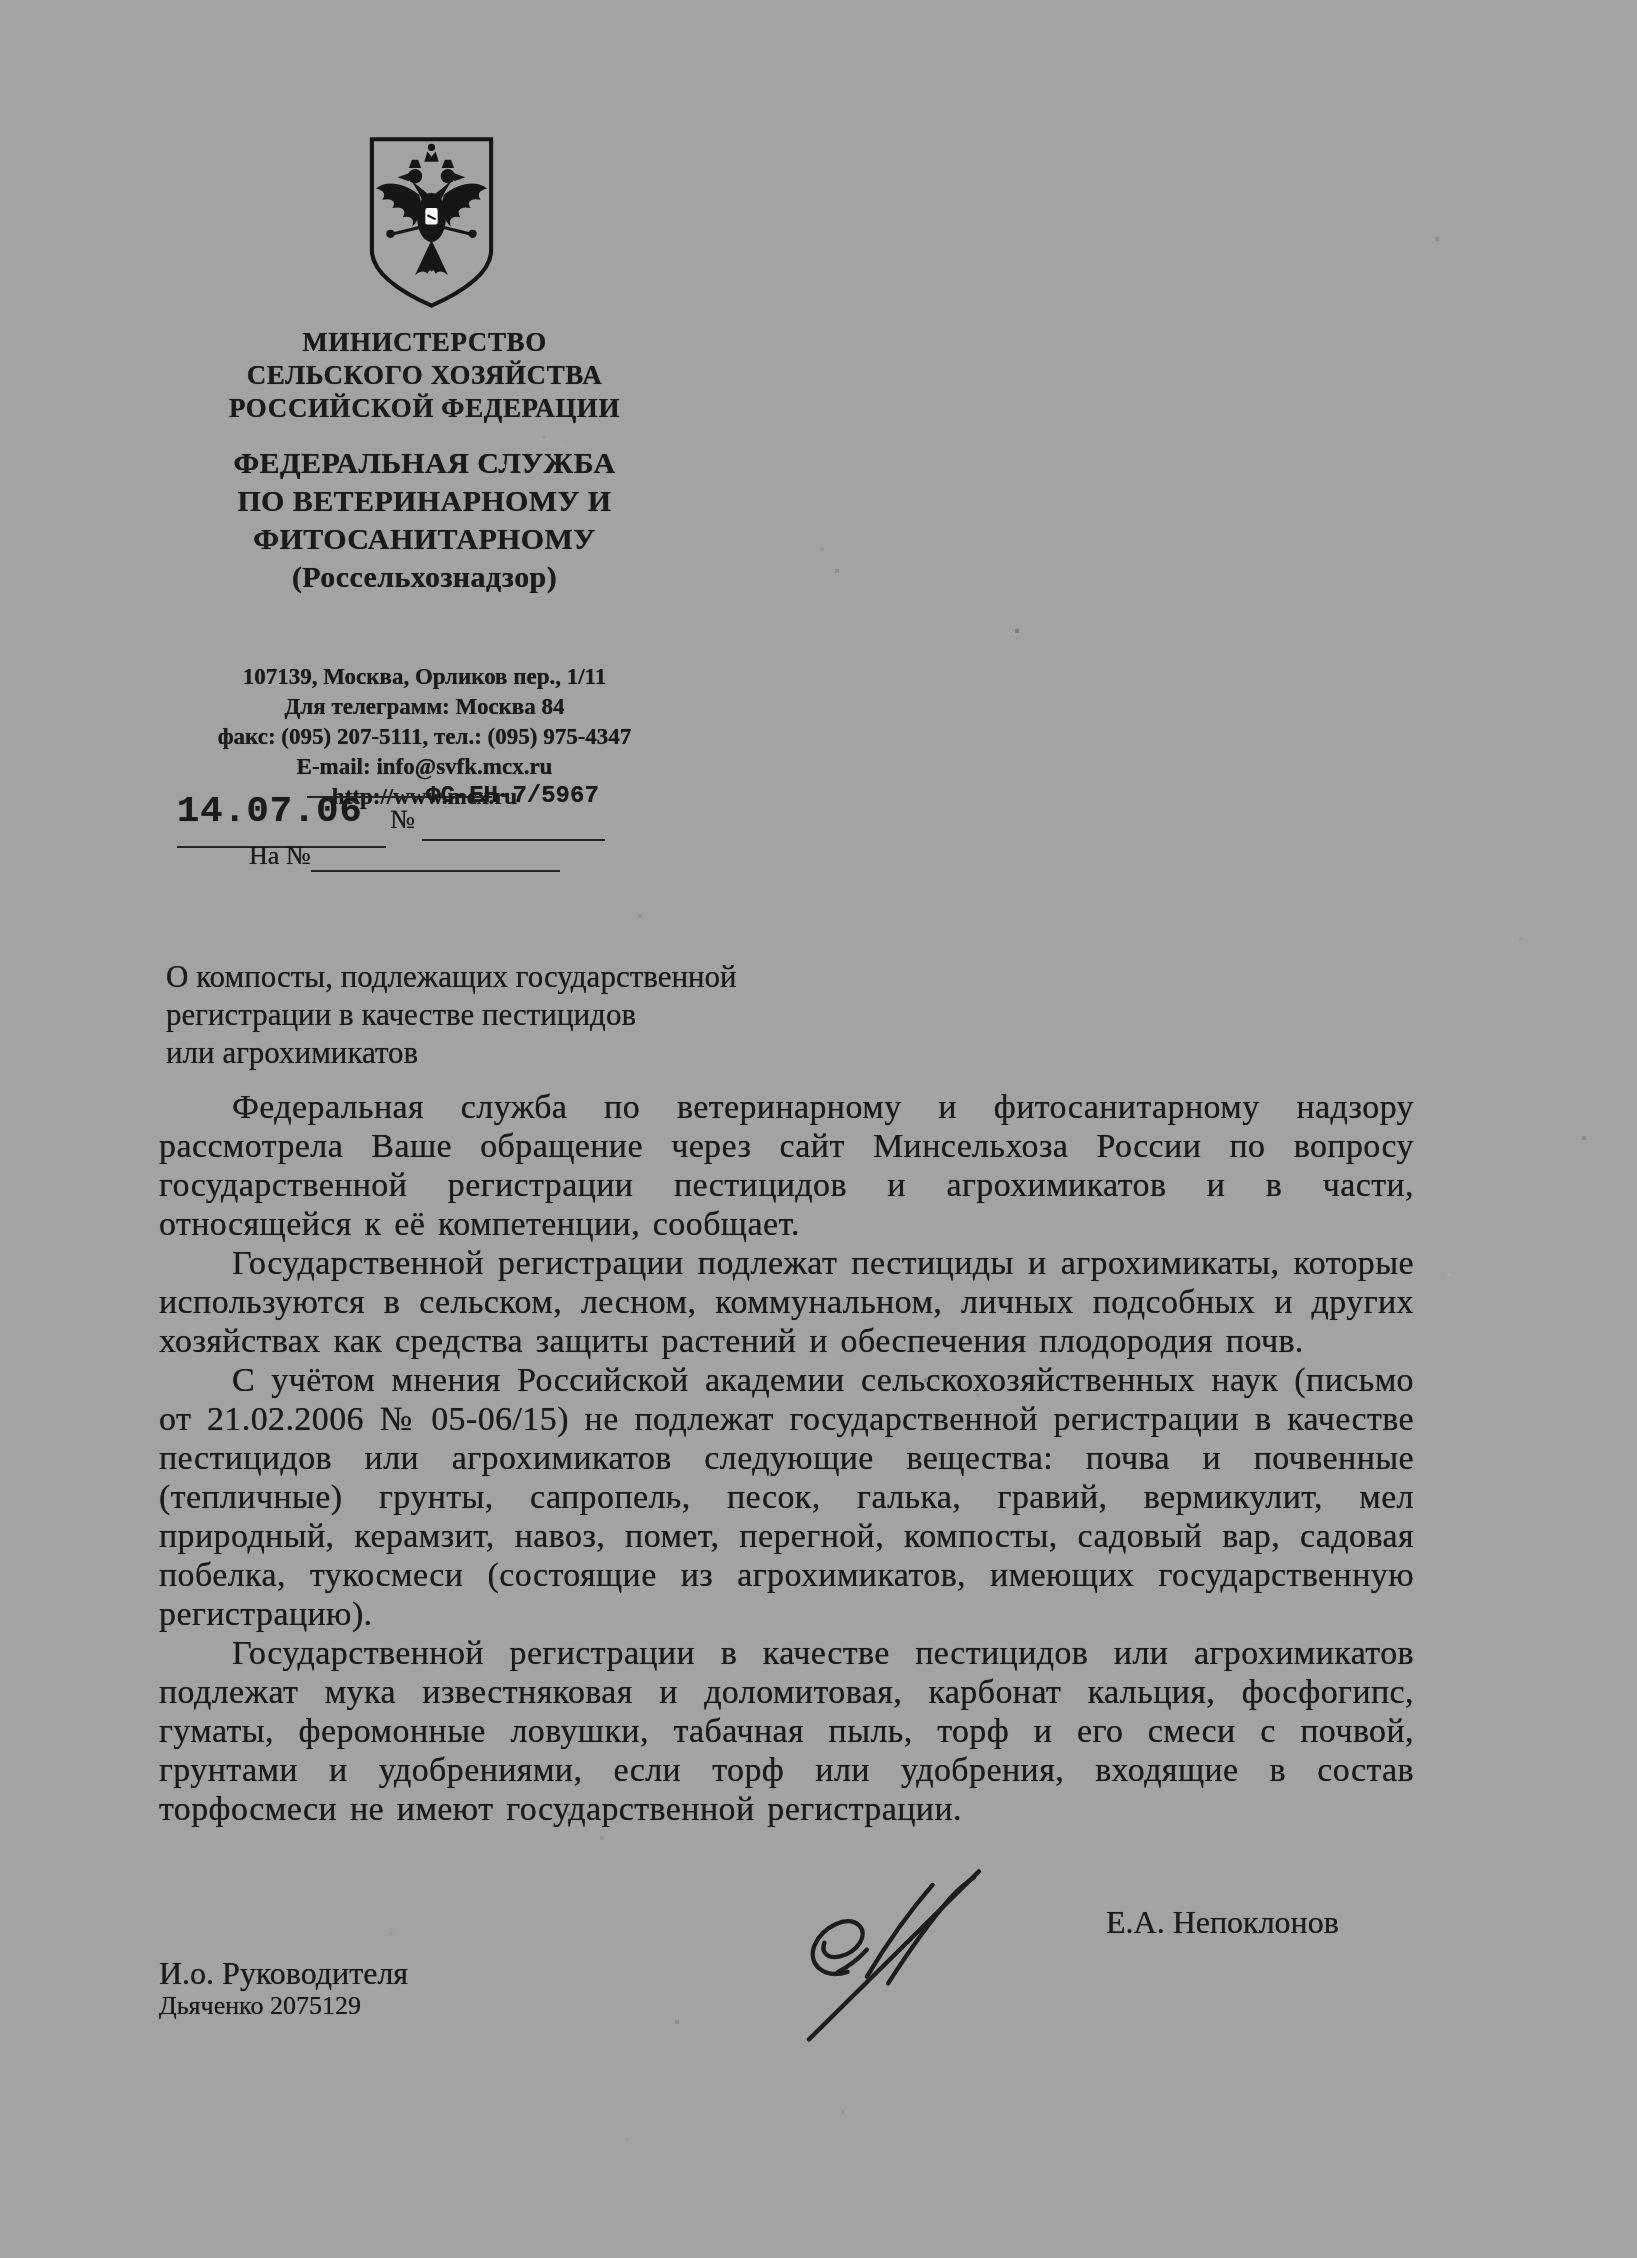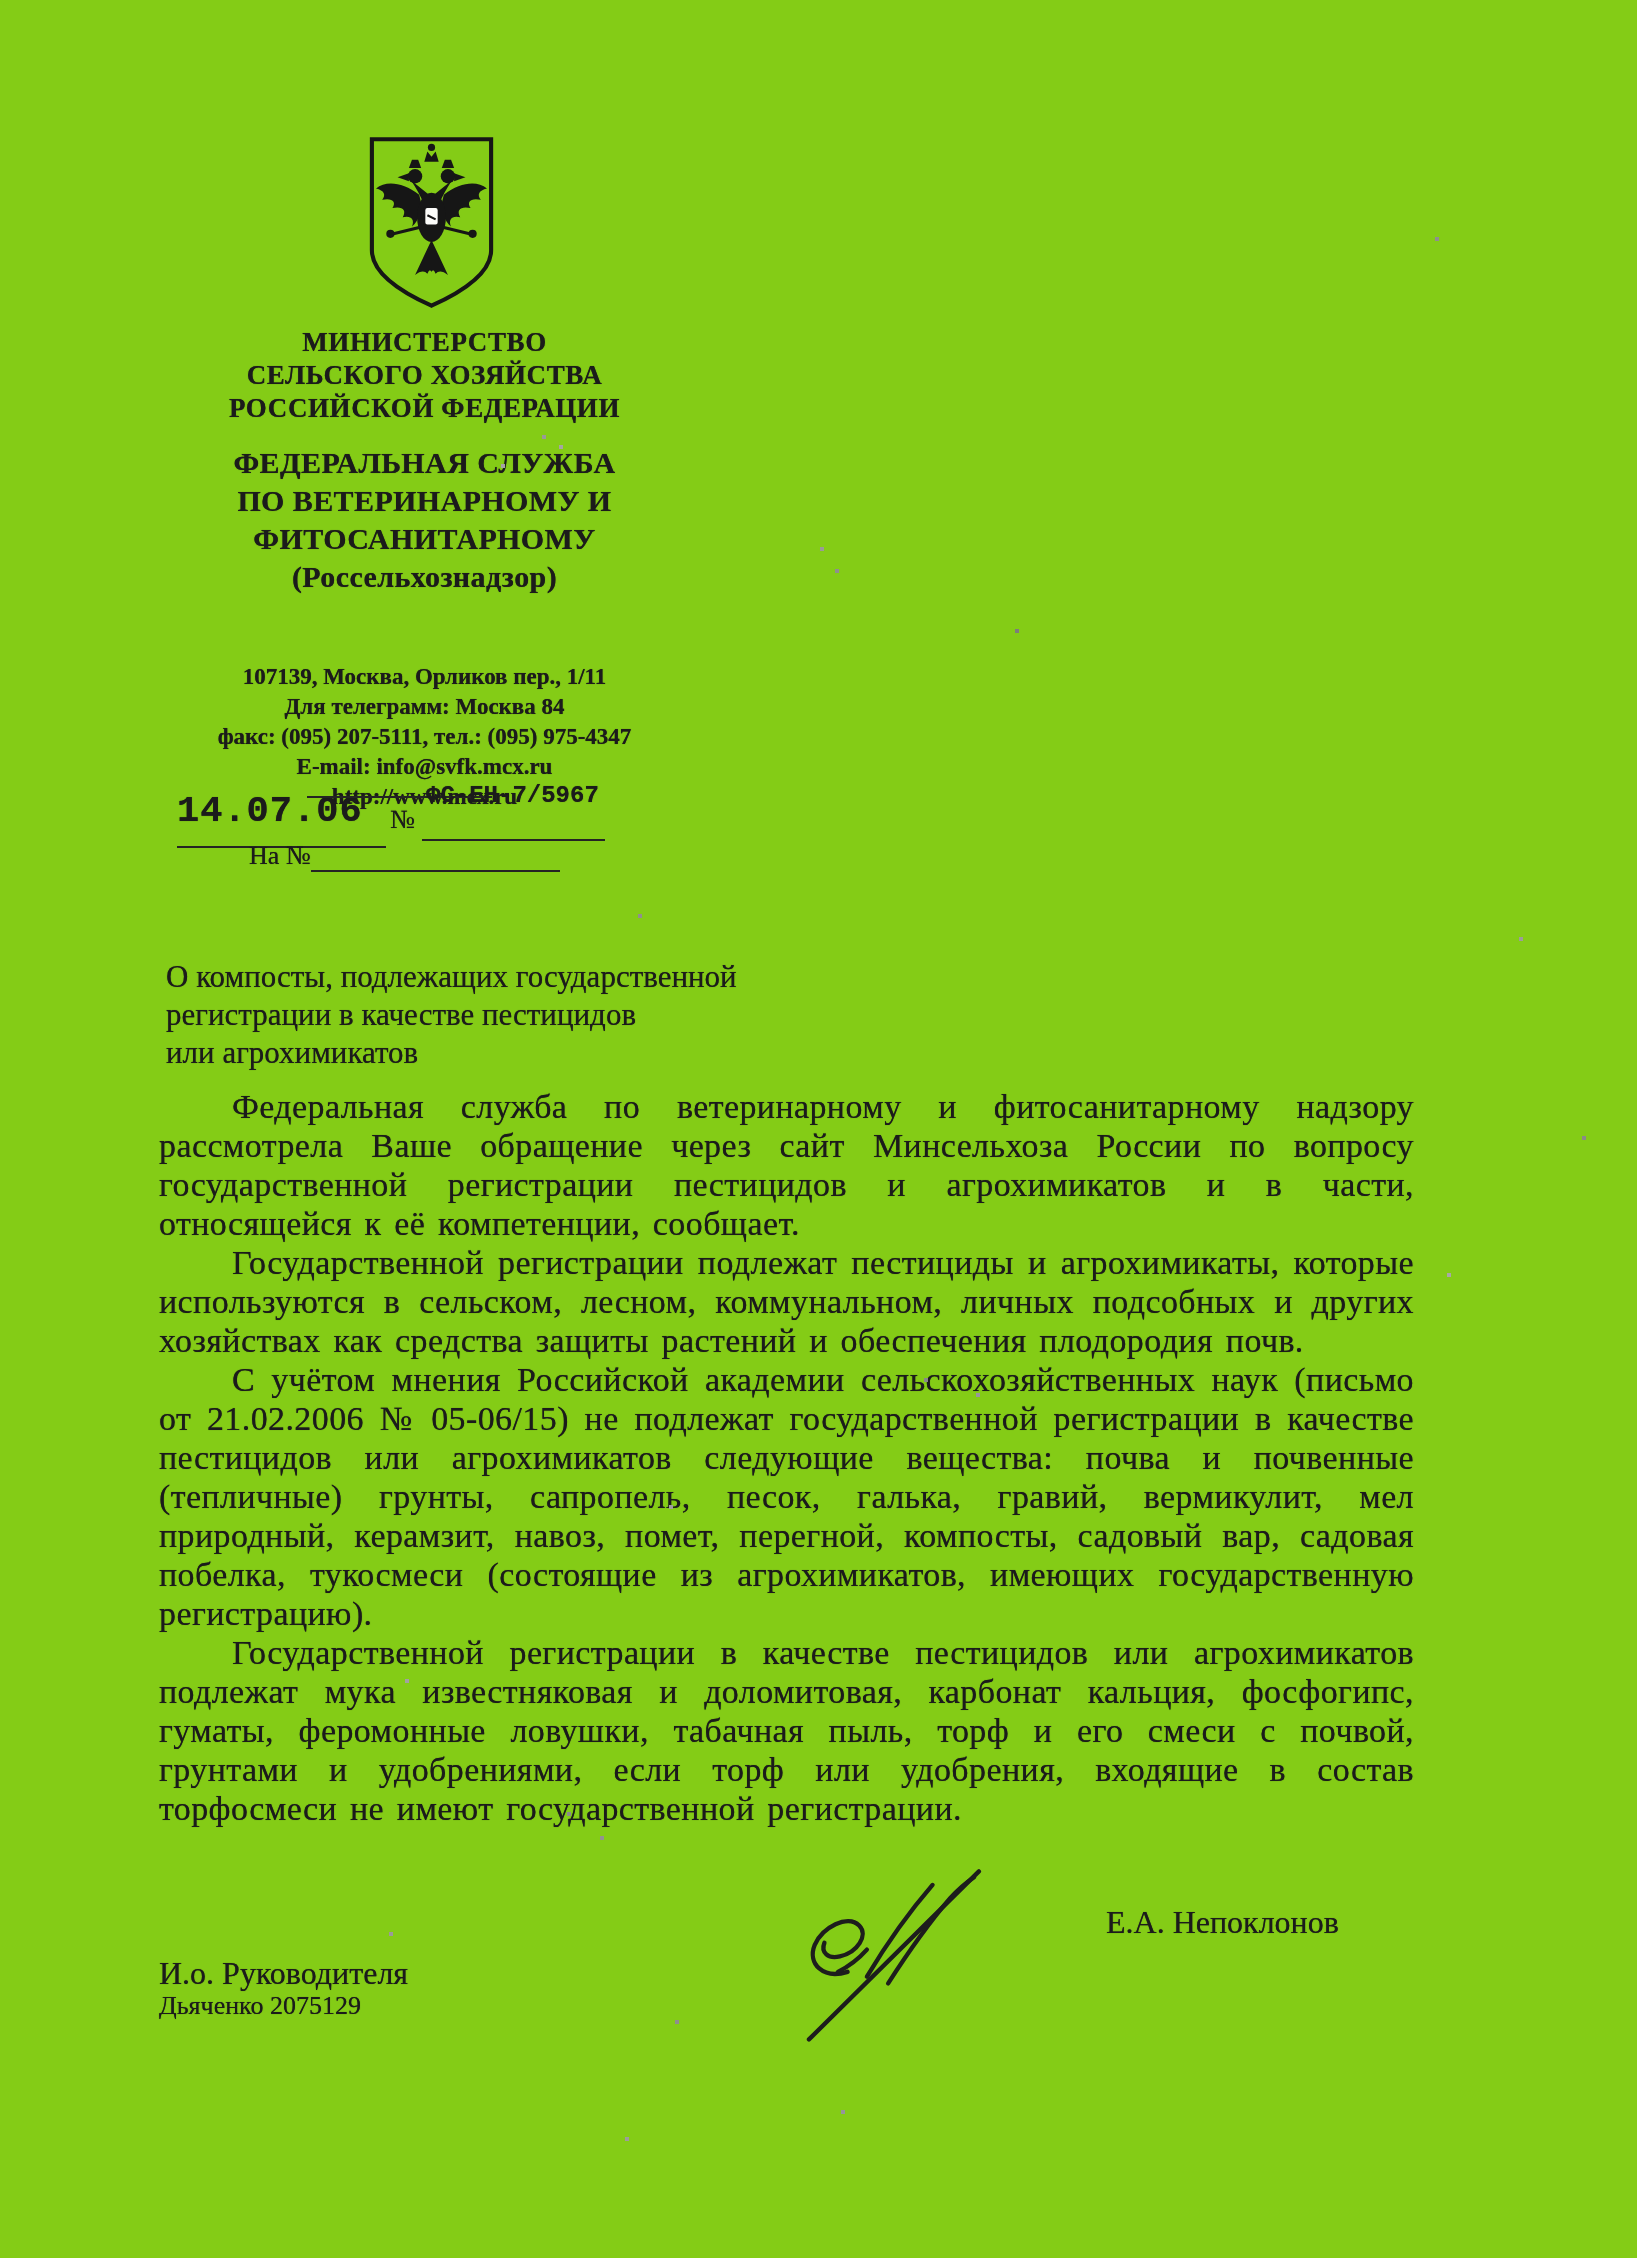--- a/index.html
+++ b/index.html
@@ -1,18 +1,18 @@
 <!DOCTYPE html>
 <html lang="ru"><head>
 <meta charset="utf-8">
 <style>
   html,body { margin:0; padding:0; background:#d8d8d4; }
   .page {
     position:relative; width:1638px; height:2258px; margin:0 auto;
-    background:#84cc16; color:#1b1b1b;
+    background:#a3a3a3; color:#1b1b1b;
     font-family:"Liberation Serif", serif;
     text-shadow:0 0 0.7px rgba(27,27,27,0.85);
     overflow:hidden;
   }
   
   .emblem { position:absolute; left:359px; top:131px; width:145px; height:185px; }
   .ministry {
     position:absolute; left:135px; top:326px; width:579px;
     font-weight:bold; font-size:27px; line-height:33px; letter-spacing:0.6px; text-align:center;
   }

